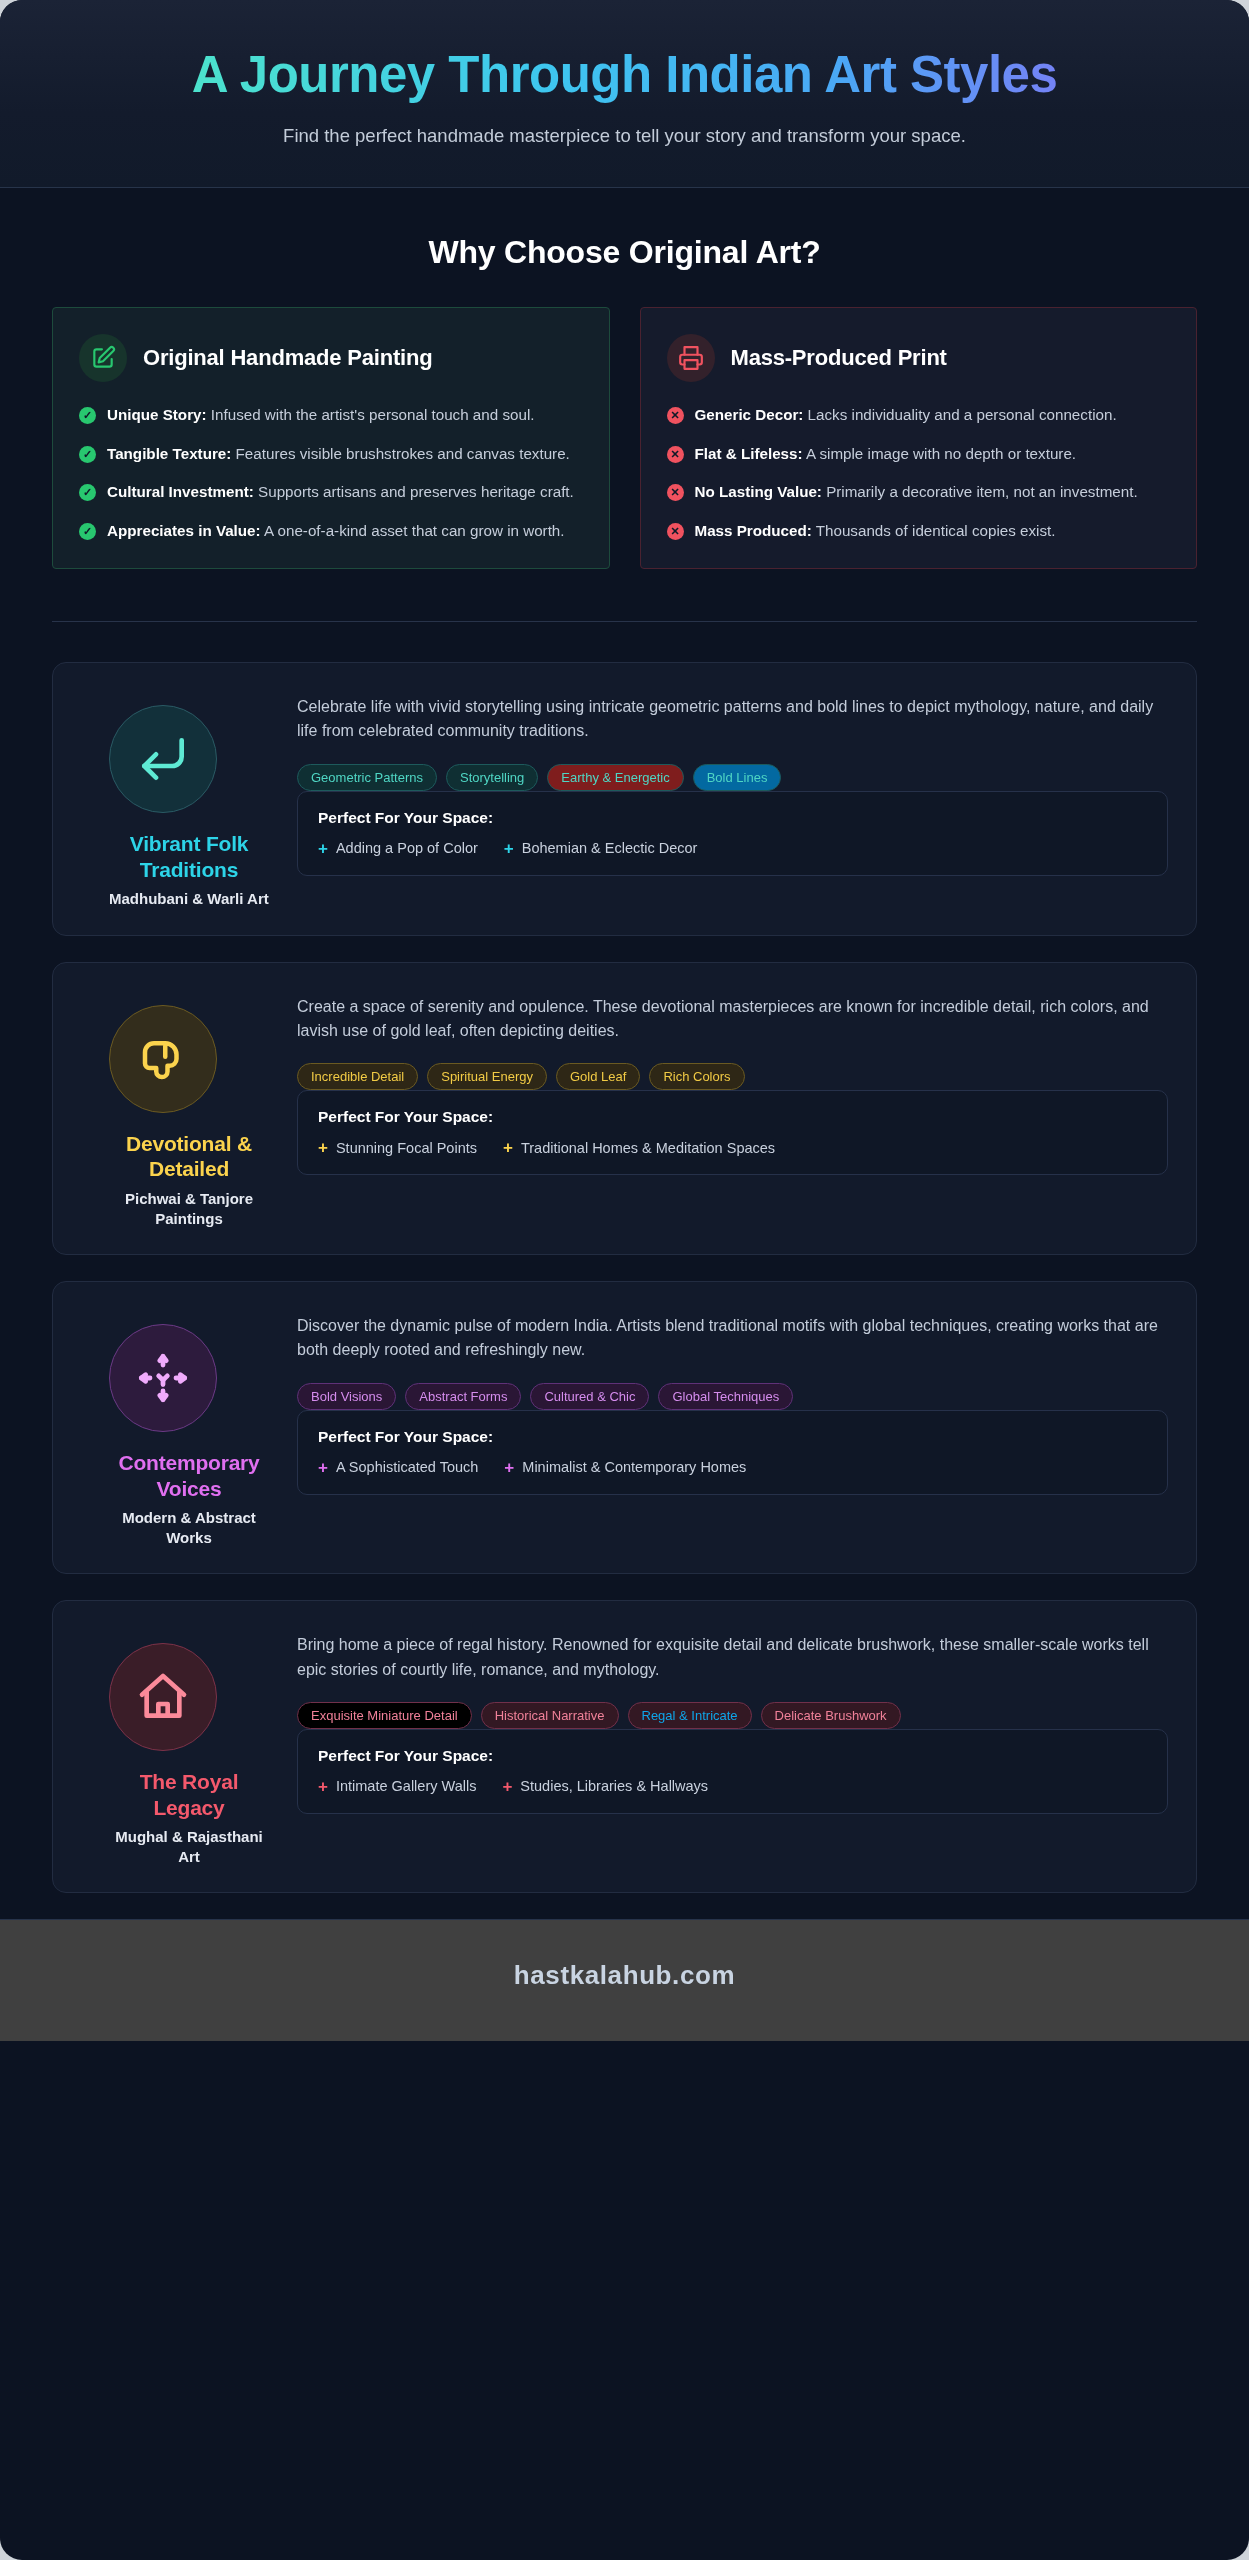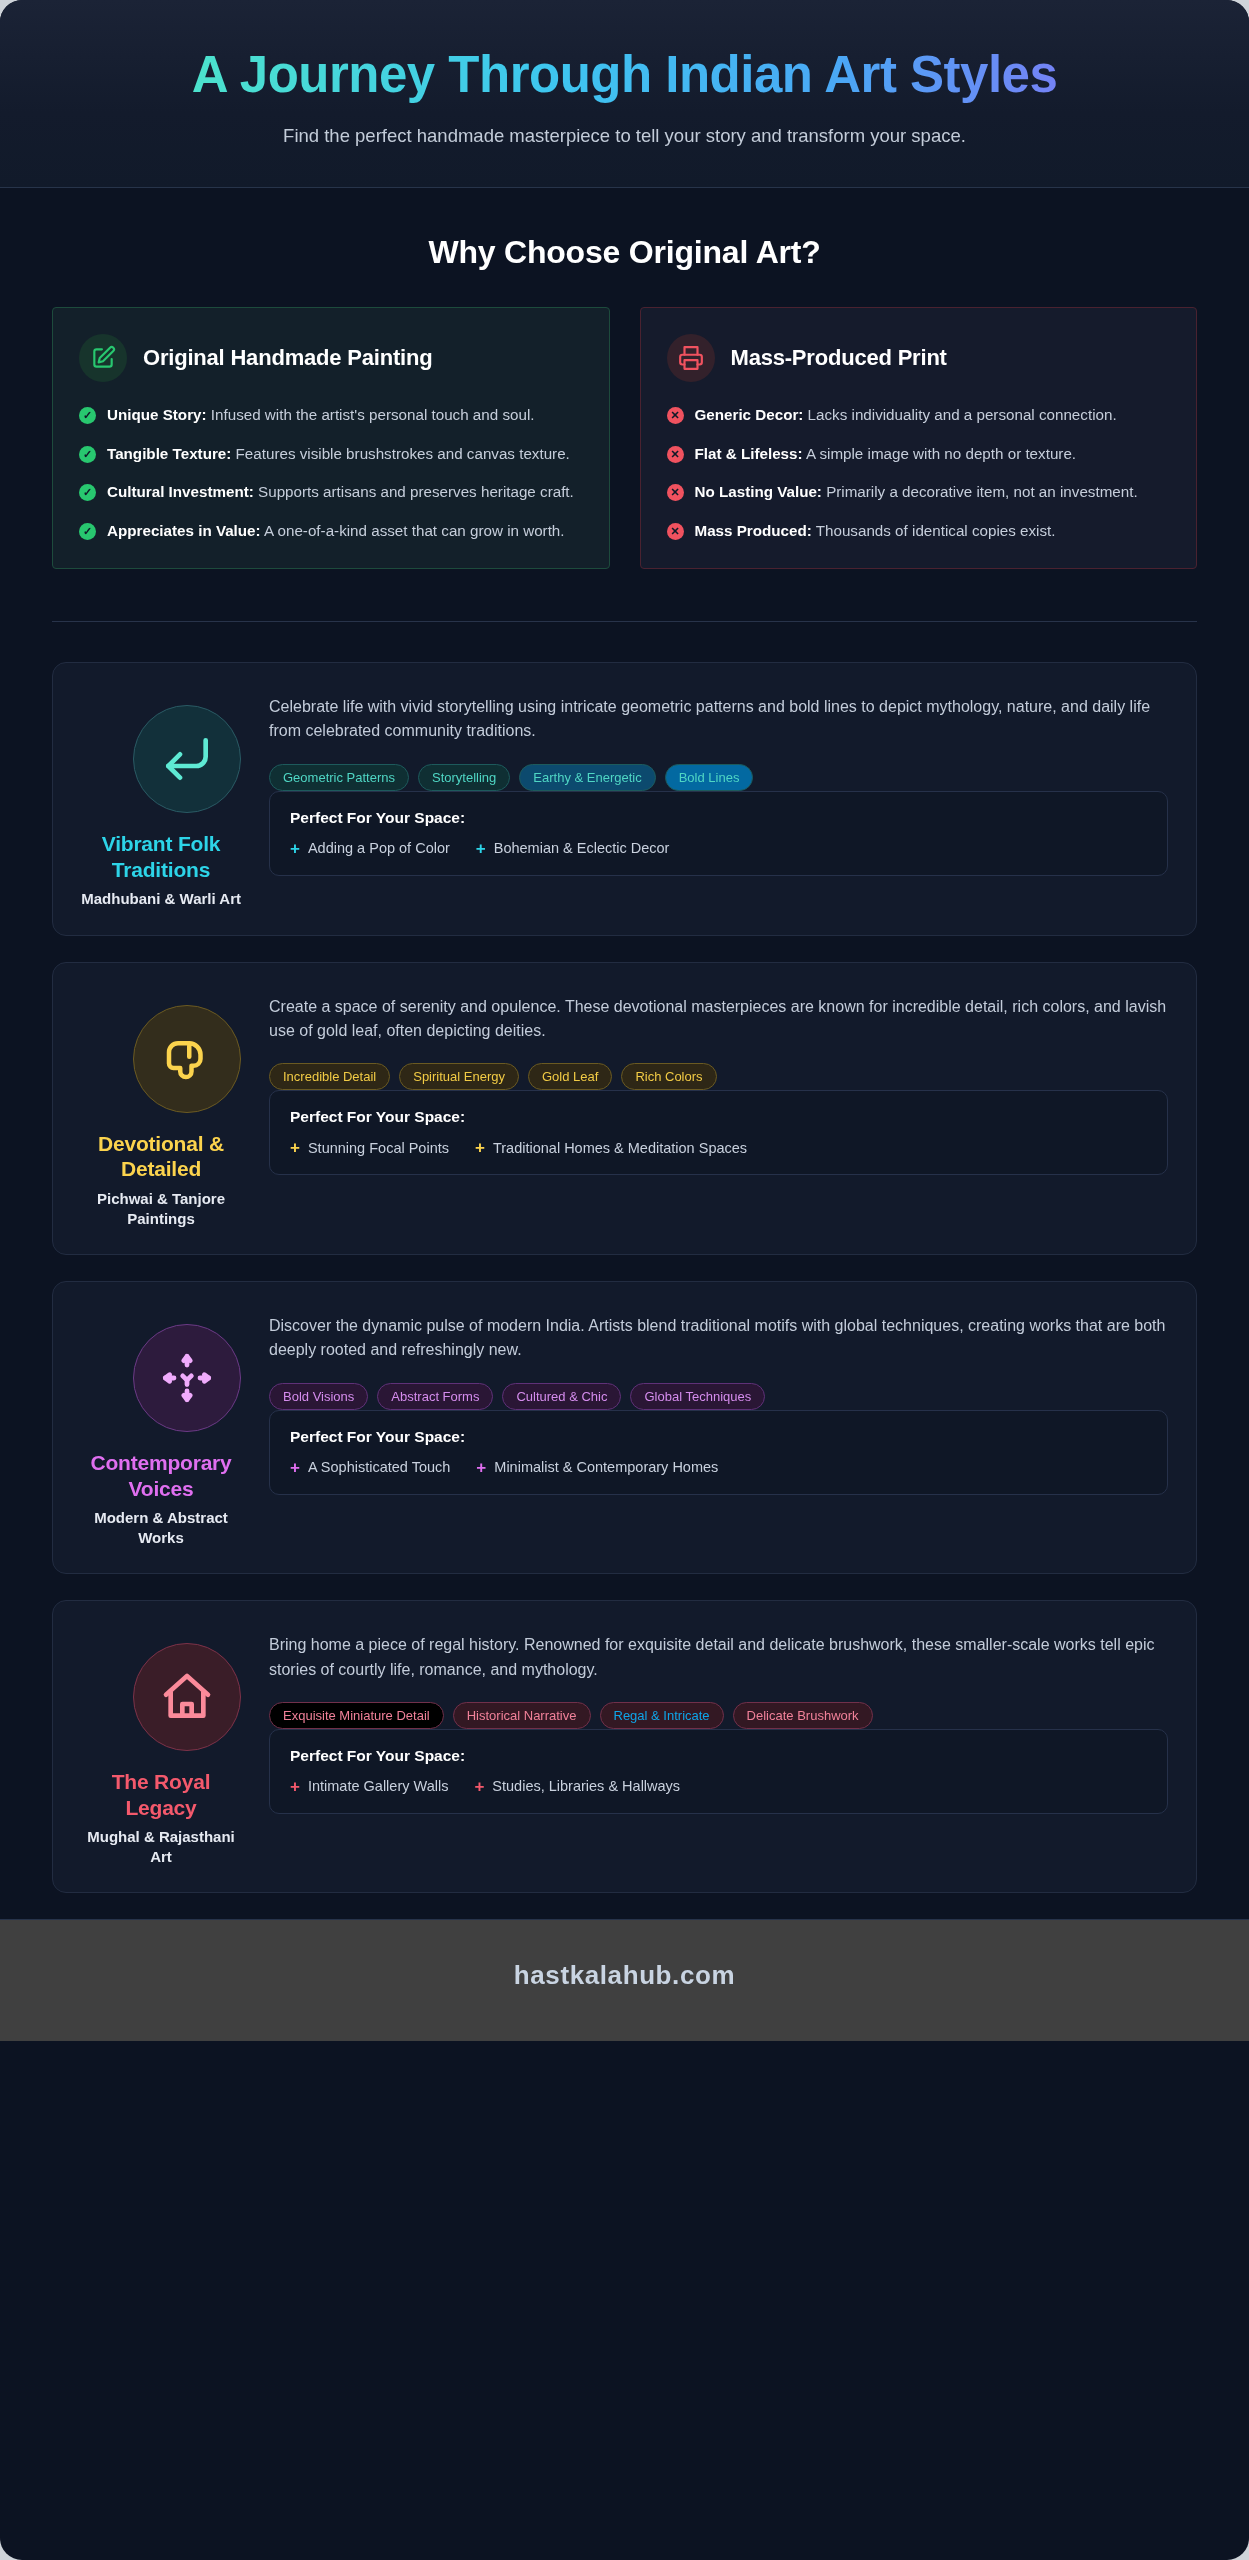--- a/index.html
+++ b/index.html
@@ -111,22 +111,23 @@
     border: 1px solid #222c41;
     border-radius: 14px;
     background: #121a2b;
     padding: 26px 28px;
     display: flex;
     gap: 28px;
     margin-bottom: 26px;
   }
   .sc-left {
     flex: 0 0 160px;
-    display: flex; flex-direction: column; align-items: flex-end;
+    display: flex; flex-direction: column; align-items: flex-start;
     padding-top: 16px;
+    margin-left: 28px;
   }
   .sc-icon {
     width: 108px; height: 108px; border-radius: 50%;
     display: flex; align-items: center; justify-content: center;
     margin-bottom: 18px;
   }
   .sc-name {
     font-size: 21px; font-weight: 800; text-align: center; line-height: 1.22;
     letter-spacing: -0.2px;
   }
@@ -254,21 +255,21 @@
               </svg>
             </div>
             <div class="sc-name" style="color:#2dd4e8">Vibrant Folk Traditions</div>
             <div class="sc-sub">Madhubani &amp; Warli Art</div>
           </div>
           <div class="sc-right">
             <div class="sc-desc">Celebrate life with vivid storytelling using intricate geometric patterns and bold lines to depict mythology, nature, and daily life from celebrated community traditions.</div>
             <div class="sc-tags">
               <span class="sc-tag" style="background:#0f2f33;border-color:#1d5a5c;color:#4fd6c4">Geometric Patterns</span>
               <span class="sc-tag" style="background:#0f2f33;border-color:#1d5a5c;color:#4fd6c4">Storytelling</span>
-              <span class="sc-tag" style="background:#0c4a6e;border-color:#1d5a5c;color:#4fd6c4">Earthy &amp; Energetic</span>
+              <span class="sc-tag" style="background:#7f1d1d;border-color:#1d5a5c;color:#4fd6c4">Earthy &amp; Energetic</span>
               <span class="sc-tag" style="background:#0369a1;border-color:#1d5a5c;color:#4fd6c4">Bold Lines</span>
             </div>
             <div class="sc-box">
               <div class="sc-box-title">Perfect For Your Space:</div>
               <div class="sc-fits">
                 <span class="sc-fit">
                   <span class="sc-plus" style="color:#2dd4e8">+</span>
                   <span>Adding a Pop of Color</span>
                 </span>
                 <span class="sc-fit">

